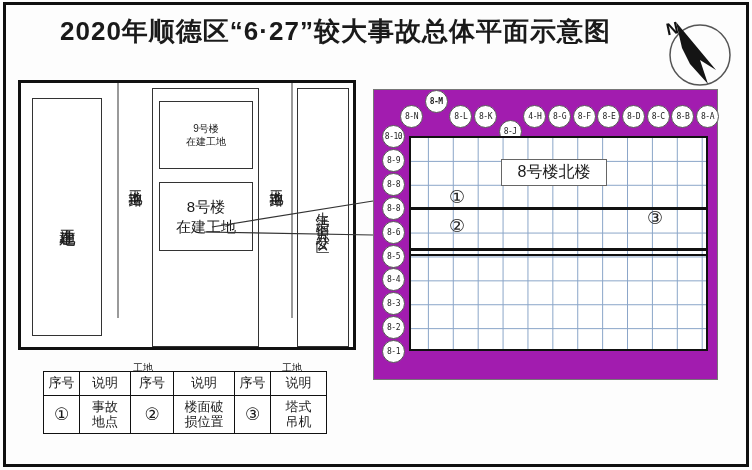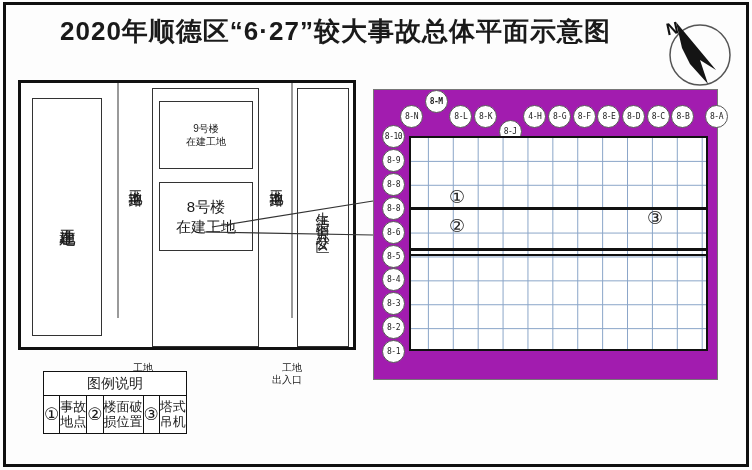--- a/index.html
+++ b/index.html
@@ -126,51 +126,57 @@
         <span class="axis-circle" style="left: 75.34px; top: 15px;">8-L</span>
         <span class="axis-circle" style="left: 100.01px; top: 15px;">8-K</span>
         <span class="axis-circle" style="left: 124.68px; top: 30px;">8-J</span>
         <span class="axis-circle" style="left: 149.35px; top: 15px;">4-H</span>
         <span class="axis-circle" style="left: 174.02px; top: 15px;">8-G</span>
         <span class="axis-circle" style="left: 198.69px; top: 15px;">8-F</span>
         <span class="axis-circle" style="left: 223.36px; top: 15px;">8-E</span>
         <span class="axis-circle" style="left: 248.03px; top: 15px;">8-D</span>
         <span class="axis-circle" style="left: 272.7px; top: 15px;">8-C</span>
         <span class="axis-circle" style="left: 297.37px; top: 15px;">8-B</span>
-        <span class="axis-circle" style="left: 322.04px; top: 15px; margin-left: 9px;">8-A</span>
+        <span class="axis-circle" style="left: 322.04px; top: 15px;">8-A</span>
       </div>
     <div id="row-axes">
         <span class="axis-circle" style="left: 8px; top: 35px;">8-10</span>
         <span class="axis-circle" style="left: 8px; top: 58.9px;">8-9</span>
         <span class="axis-circle" style="left: 8px; top: 82.8px;">8-8</span>
         <span class="axis-circle" style="left: 8px; top: 106.7px;">8-8</span>
         <span class="axis-circle" style="left: 8px; top: 130.6px;">8-6</span>
         <span class="axis-circle" style="left: 8px; top: 154.5px;">8-5</span>
         <span class="axis-circle" style="left: 8px; top: 178.4px;">8-4</span>
         <span class="axis-circle" style="left: 8px; top: 202.3px;">8-3</span>
         <span class="axis-circle" style="left: 8px; top: 226.2px;">8-2</span>
         <span class="axis-circle" style="left: 8px; top: 250.1px;">8-1</span>
       </div>
 
     <div class="grid">
       <div class="hdiv hdiv1"></div>
       <div class="hdiv hdiv2"></div>
       <div class="hdiv hdiv3"></div>
 
+      <div class="glabel gl-north">8号楼北楼</div>
       <span class="marker mk1">①</span>
       <span class="marker mk2">②</span>
       <span class="marker mk3">③</span>
     </div>
   </div>
 
   <table class="legend">
     <tbody>
-        <tr>
-          <td class="lt" colspan="6">图例说明</td>
-        </tr>
+    <tr class="hd">
+      <td style="width:35px">序号</td>
+      <td style="width:50px">说明</td>
+      <td style="width:42px">序号</td>
+      <td style="width:60px">说明</td>
+      <td style="width:35px">序号</td>
+      <td style="width:55px">说明</td>
+    </tr>
     <tr class="dt">
       <td class="num">①</td>
       <td class="pre">事故
 地点</td>
       <td class="num">②</td>
       <td class="pre">楼面破
 损位置</td>
       <td class="num">③</td>
       <td class="pre">塔式
 吊机</td>

